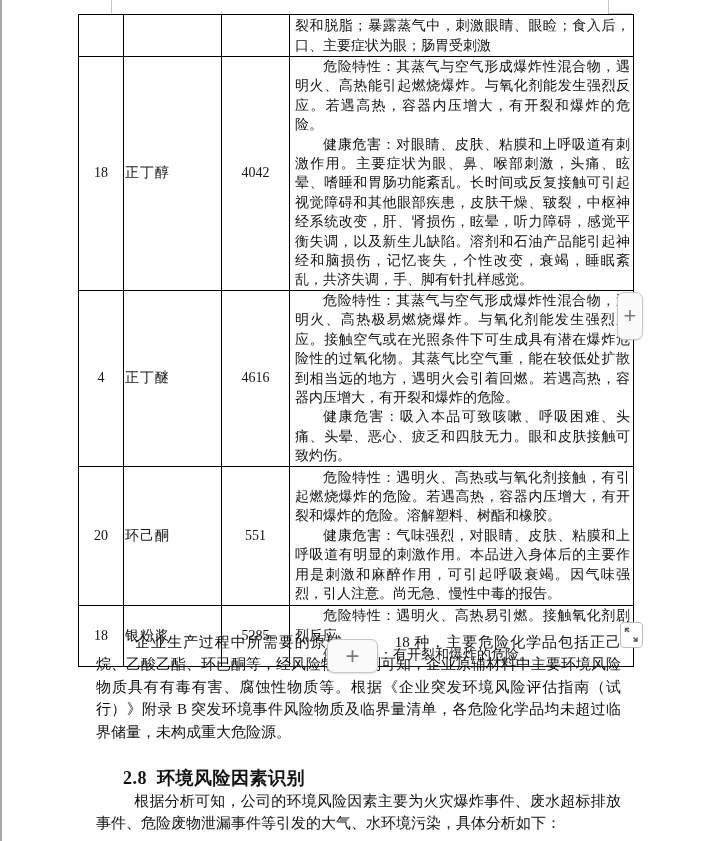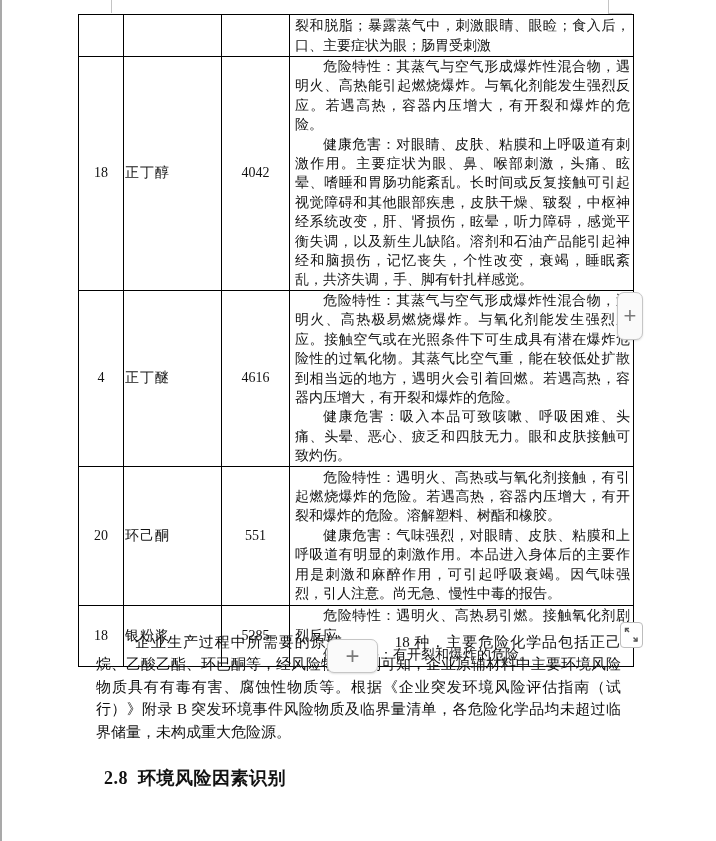--- a/index.html
+++ b/index.html
@@ -39,21 +39,21 @@
   tr.rh4 td{height:58px;}
 
   .para{
     position:absolute;left:96px;width:525px;
     font-size:15px;line-height:22.4px;text-align:justify;
   }
   .para .indent{display:inline-block;width:38px;}
   .gap{display:inline-block;width:52px;}
 
   .heading{
-    position:absolute;left:104px;top:766px;
+    position:absolute;left:123px;top:766px;
     font-size:18px;font-weight:bold;letter-spacing:0.5px;
   }
   .heading .hnum{margin-right:10px;}
 
   .btn{
     position:absolute;box-sizing:border-box;
     background:#fafafa;border:1px solid #c6c6c6;border-radius:7px;
     box-shadow:0 1px 2px rgba(0,0,0,0.12);
     display:flex;align-items:center;justify-content:center;
     color:#7a7a7a;cursor:pointer;
@@ -130,20 +130,23 @@
   </table>
 
   <div class="para" style="top:631px;">
     <span class="indent"></span><span>企业生产过程中所需要的原辅</span><span class="gap"></span><span>18 种，主要危险化学品包括正己烷、乙酸乙酯、环已酮等，经风险物质识别可知，企业原辅材料中主要环境风险物质具有有毒有害、腐蚀性物质等。根据《企业突发环境风险评估指南（试行）》附录 B 突发环境事件风险物质及临界量清单，各危险化学品均未超过临界储量，未构成重大危险源。</span>
   </div>
 
   <div class="heading">
     <span class="hnum">2.8</span><span>环境风险因素识别</span>
   </div>
 
+  <div class="para" style="top:790px;">
+    <span class="indent"></span><span>根据分析可知，公司的环境风险因素主要为火灾爆炸事件、废水超标排放事件、危险废物泄漏事件等引发的大气、水环境污染，具体分析如下：</span>
+  </div>
 
   <div class="btn btn-plus-side">
     <span>+</span>
   </div>
 
   <div class="btn btn-plus-inline">
     <span>+</span>
   </div>
 
   <div class="btn btn-expand">

